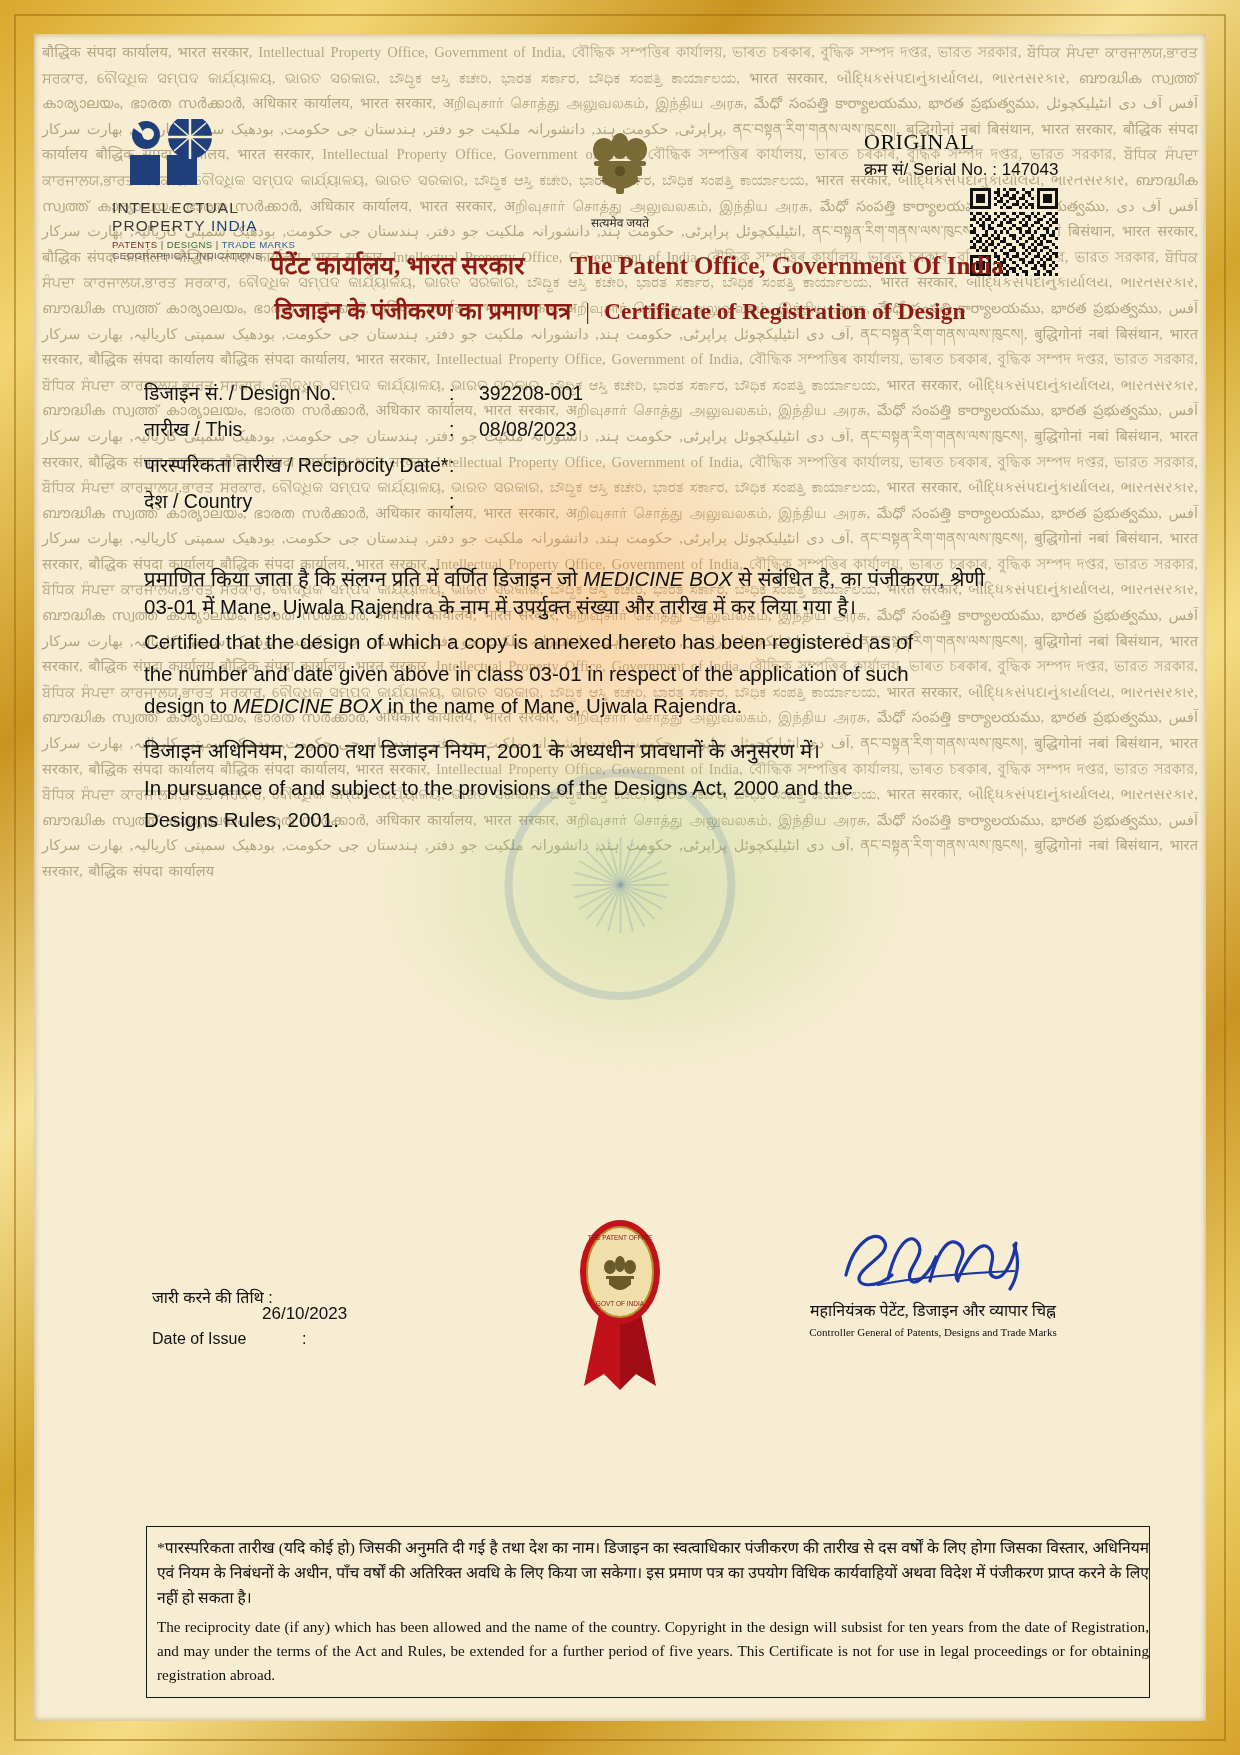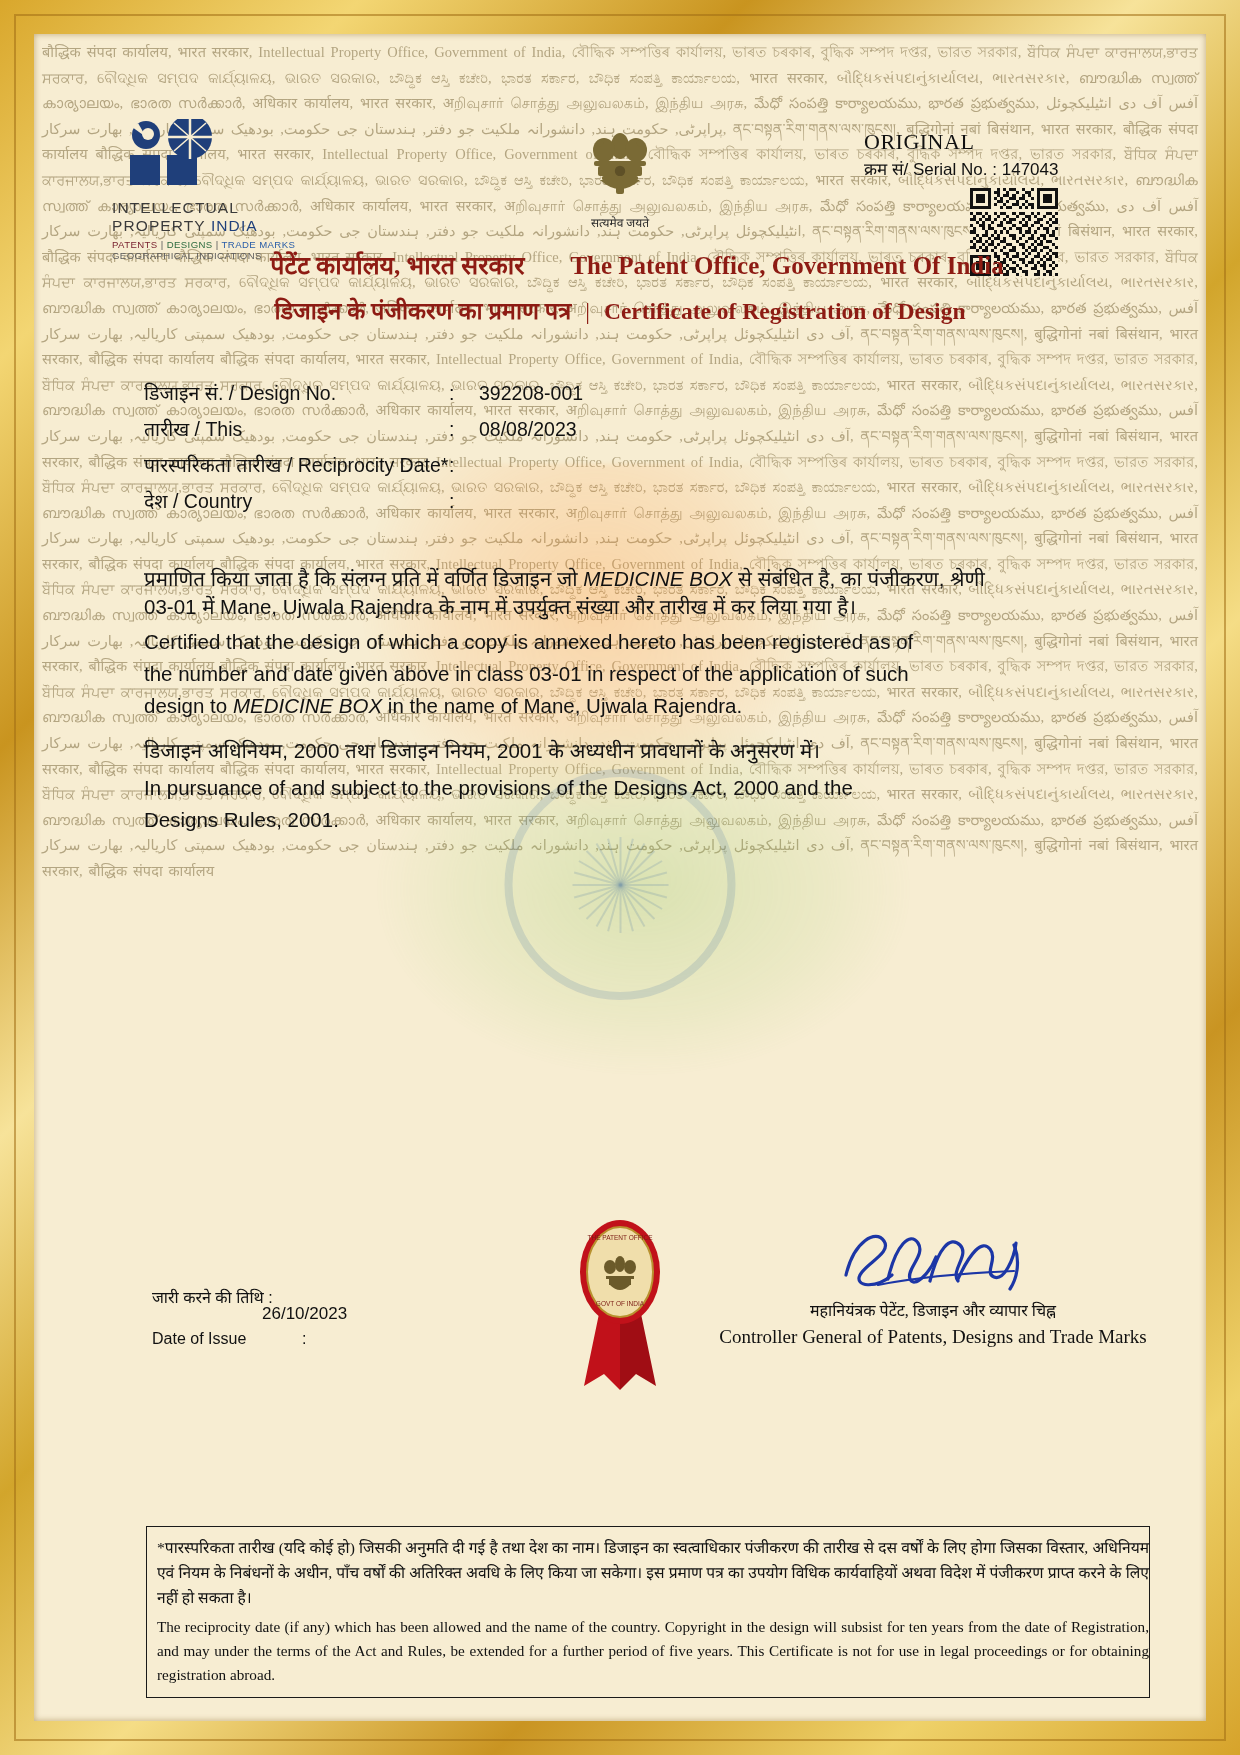--- a/index.html
+++ b/index.html
@@ -110,21 +110,21 @@
   .para1{top:528px;}
 
   
   .issue{position:absolute;left:118px;top:1252px;font-size:16px;color:#111;}
   .issue .r{display:flex;align-items:baseline;}
   .issue .lab{width:150px;}
   .issue .col{width:16px;}
   .sign-block{position:absolute;right:58px;top:1185px;width:430px;text-align:center;}
   .sign-ink{height:78px;position:relative;}
   .sign-hi{font-family:"Liberation Serif",serif;font-size:16px;color:#111;margin-top:2px;}
-  .sign-en{font-family:"Liberation Serif",serif;font-size:19px;color:#111;margin-top:5px;}
+  .sign-en{font-family:"Liberation Serif",serif;font-size:11px;color:#111;margin-top:5px;}
 
   .seal{position:absolute;left:50%;transform:translateX(-50%);top:1180px;width:120px;}
 
   
   .note{
     position:absolute;left:112px;top:1492px;width:1004px;
     border:1.6px solid #1a1a1a;background:rgba(247,237,210,.55);
     padding:8px 0 10px 10px;box-sizing:border-box;
   }
   .note .hi{font-family:"Liberation Serif",serif;font-size:15.6px;line-height:25px;color:#111;text-align:justify;}

